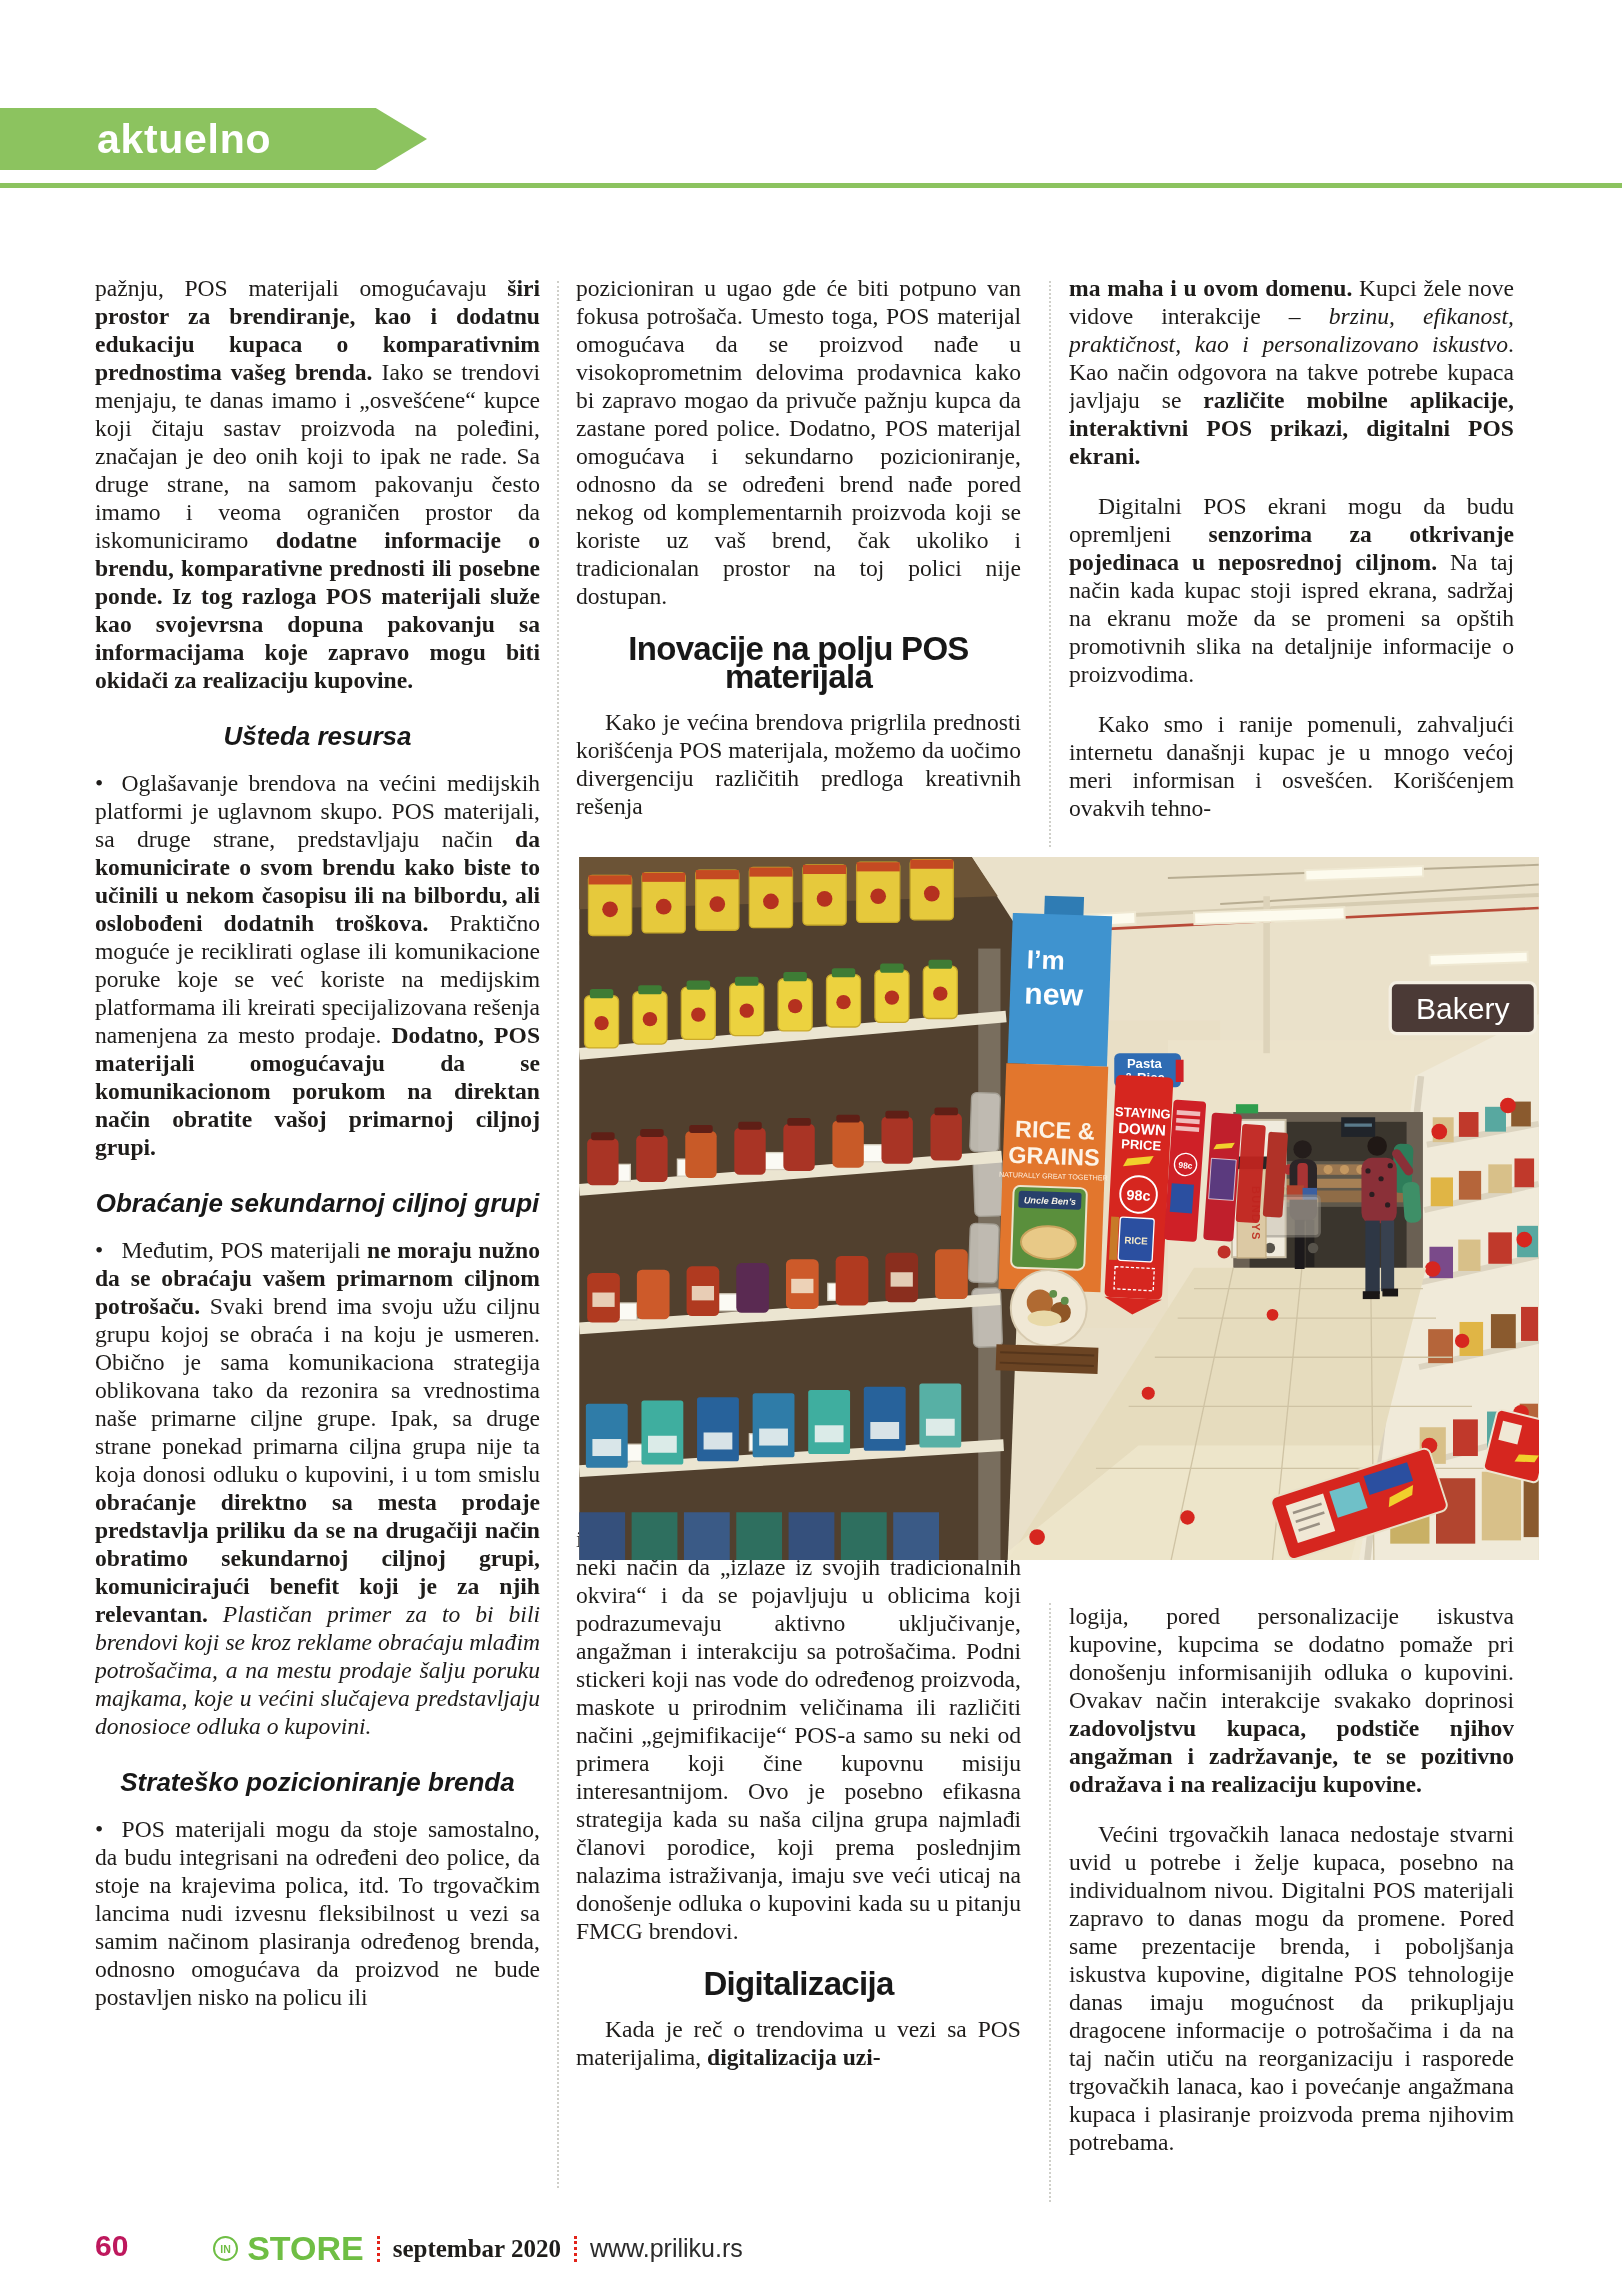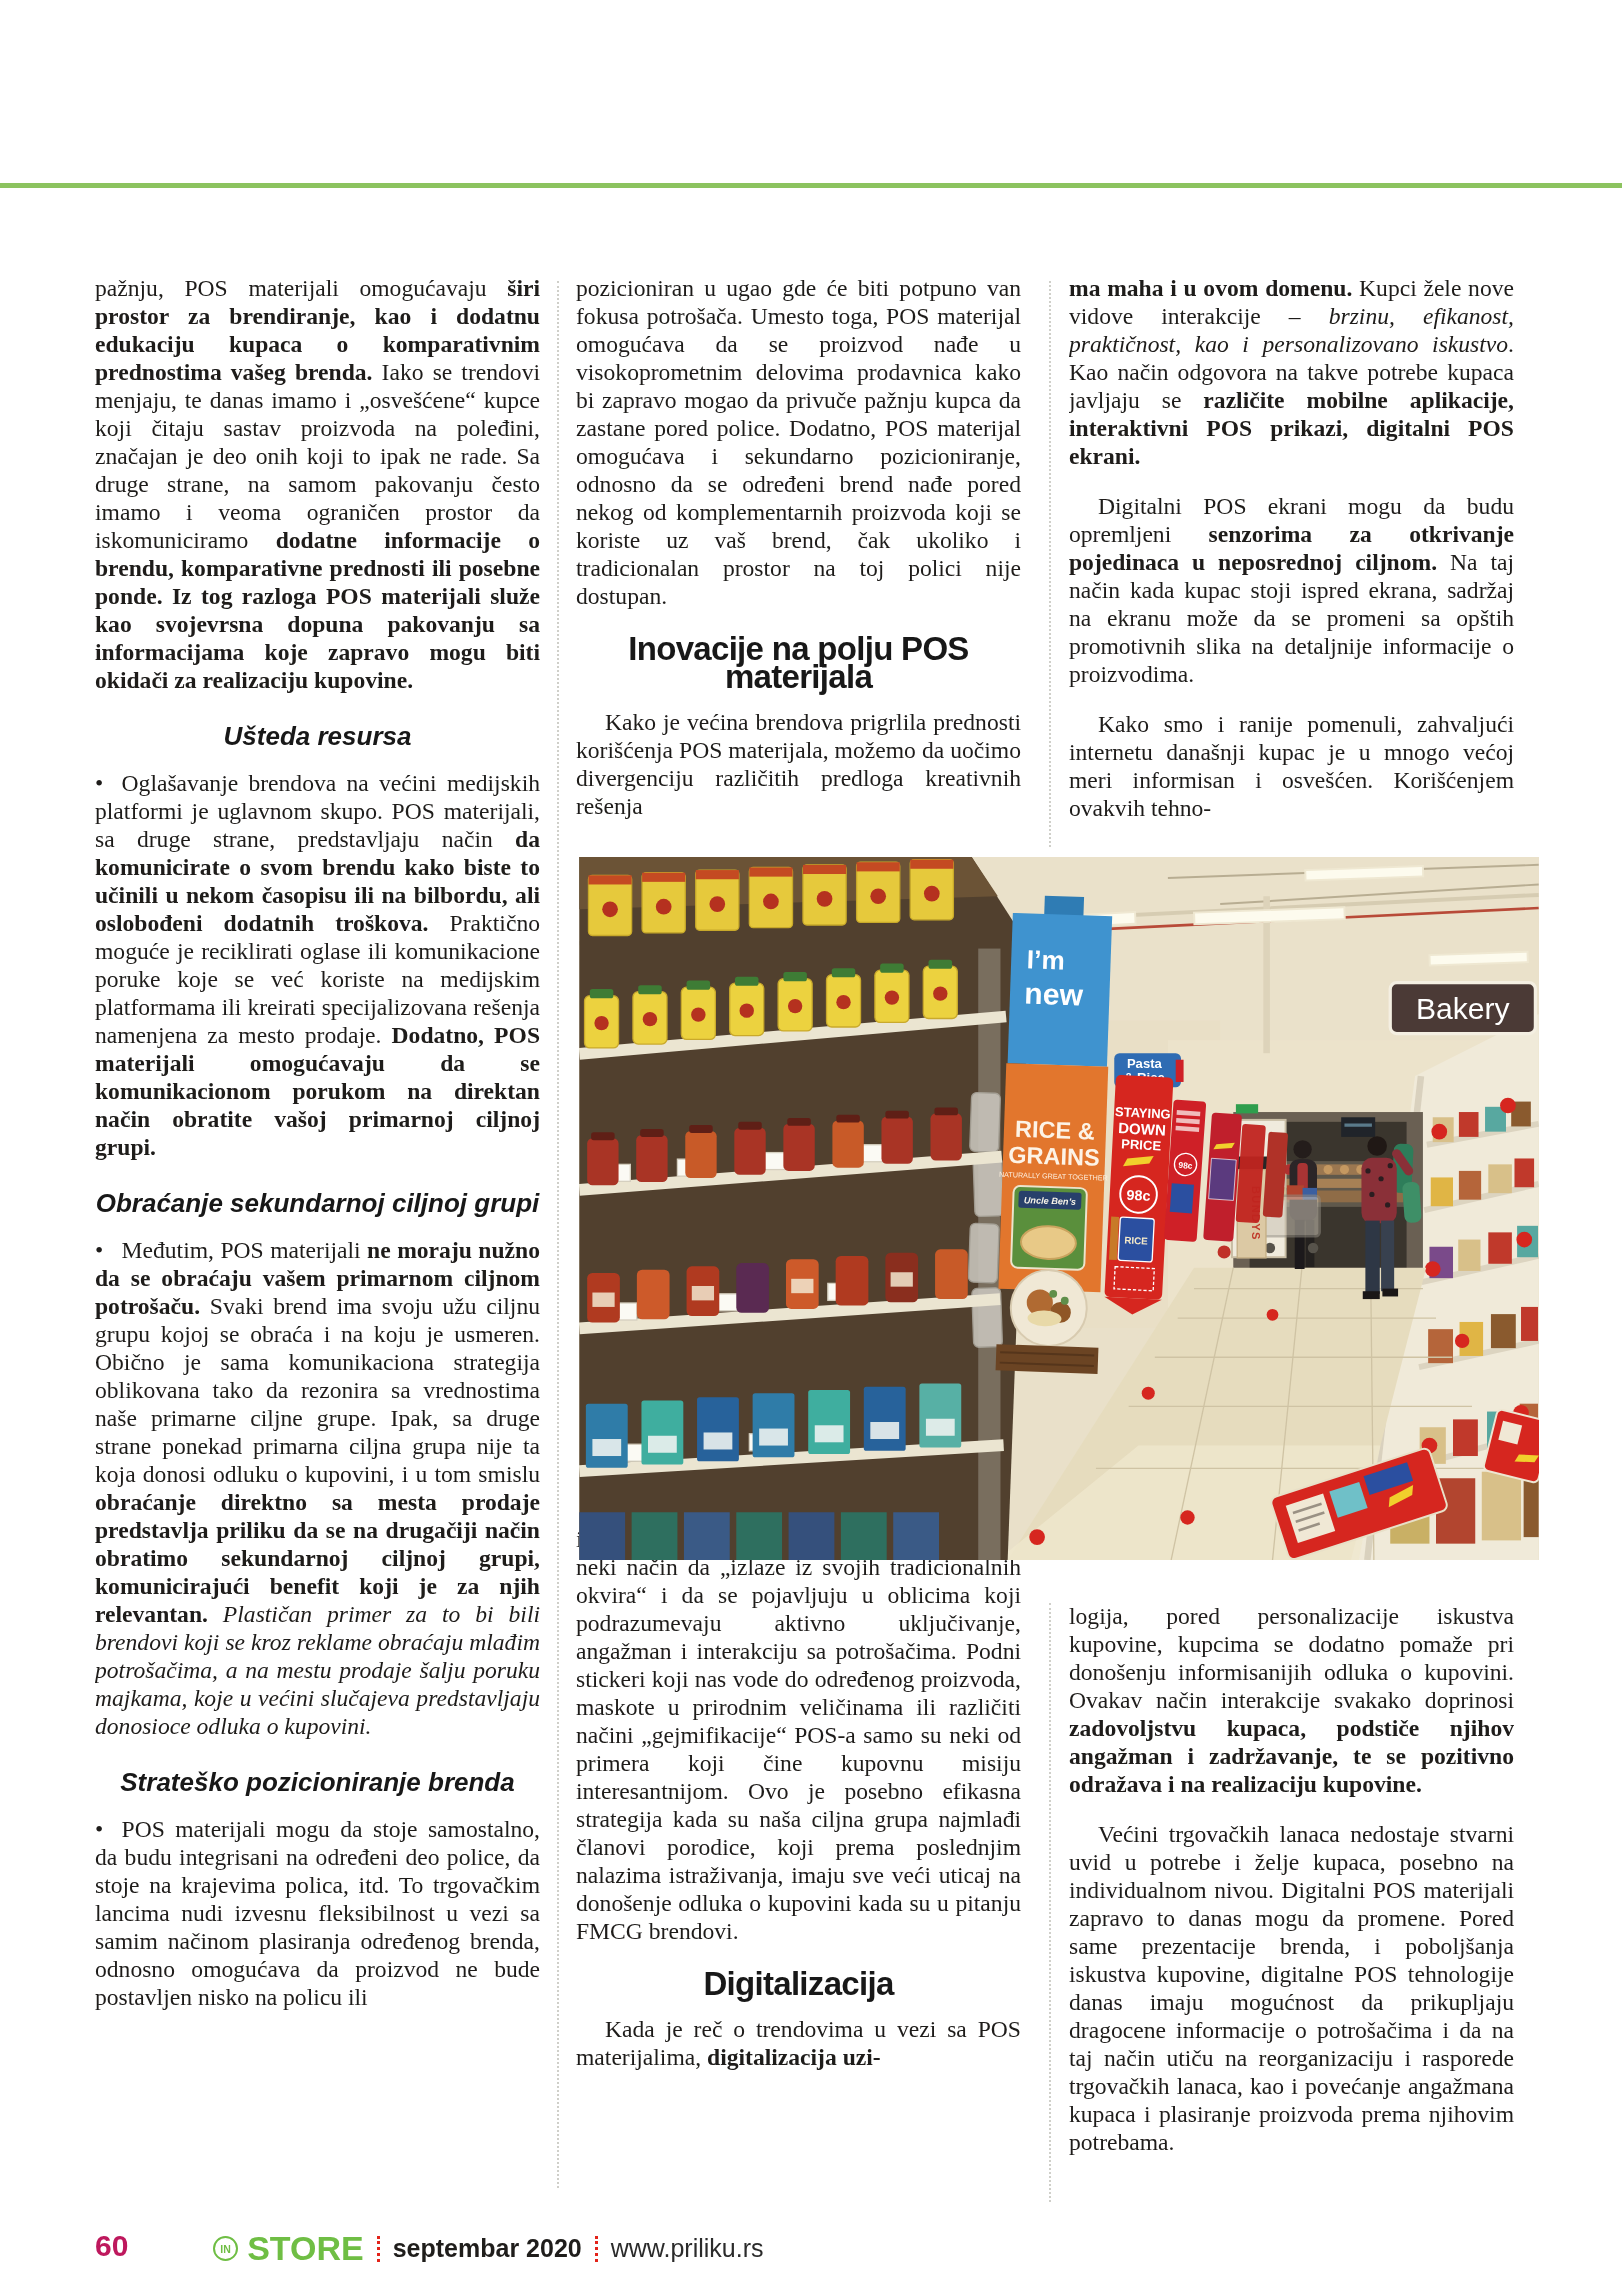--- a/index.html
+++ b/index.html
@@ -43,28 +43,31 @@
   .pageno{position:absolute;left:95px;top:2229px;font-family:"Liberation Sans",sans-serif;
           font-weight:800;font-size:30px;color:#be185d;}
   .fcenter{position:absolute;left:213px;top:2234px;display:flex;align-items:center;height:29px;}
   .logomark{width:25px;height:25px;border:2.6px solid #6fbe44;border-radius:50%;
           display:flex;align-items:center;justify-content:center;box-sizing:border-box;}
   .logomark i{font-style:normal;font-family:"Liberation Sans",sans-serif;font-weight:800;
           font-size:10.5px;color:#6fbe44;letter-spacing:0;}
   .logoname{font-family:"Liberation Sans",sans-serif;font-weight:800;font-size:34px;
           color:#6fbe44;margin-left:9.2px;letter-spacing:0;}
   .fsep{width:0;height:26px;border-left:3.3px dotted #e3231a;margin:0 13px;}
-  .issue{font-family:Liberation Sans, sans-serif;font-weight:800;font-size:25px;color:#1f1d1b;}
+  .issue{font-family:Liberation Serif, serif;font-weight:800;font-size:25px;color:#1f1d1b;}
   .website{font-family:"Liberation Sans",sans-serif;font-weight:400;font-size:25px;color:#2b2b2b;}
 </style>
 </head>
 <body>
 
 <div class="page">
 
+  <div class="kicker">
+    <span class="klabel">aktuelno</span>
+  </div>
   <div class="hrule"></div>
 
   <div class="colrule cr-a"></div>
   <div class="colrule cr-b1"></div>
   <div class="colrule cr-b2"></div>
 
   <section class="col" style="left:95px; top:274px; height:1921px;">
       <p class="para"><span class="rn">pažnju, POS materijali omogućavaju </span><span class="rb">širi prostor za brendiranje, kao i dodatnu edukaciju kupaca o komparativnim prednostima vašeg brenda.</span><span class="rn"> Iako se trendovi menjaju, te danas imamo i „osvešćene“ kupce koji čitaju sastav proizvoda na poleđini, značajan je deo onih koji to ipak ne rade. Sa druge strane, na samom pakovanju često imamo i veoma ograničen prostor da iskomuniciramo </span><span class="rb">dodatne informacije o brendu, komparativne prednosti ili posebne ponde. Iz tog razloga POS materijali služe kao svojevrsna dopuna pakovanju sa informacijama koje zapravo mogu biti okidači za realizaciju kupovine.</span></p>
       <div class="h h2">Ušteda resursa</div>
       <p class="para"><span class="bul">•</span><span class="rn">Oglašavanje brendova na većini medijskih platformi je uglavnom skupo. POS materijali, sa druge strane, predstavljaju način </span><span class="rb">da komunicirate o svom brendu kako biste to učinili u nekom časopisu ili na bilbordu, ali oslobođeni dodatnih troškova.</span><span class="rn"> Praktično moguće je reciklirati oglase ili komunikacione poruke koje se već koriste na medijskim platformama ili kreirati specijalizovana rešenja namenjena za mesto prodaje. </span><span class="rb">Dodatno, POS materijali omogućavaju da se komunikacionom porukom na direktan način obratite vašoj primarnoj ciljnoj grupi.</span></p>

